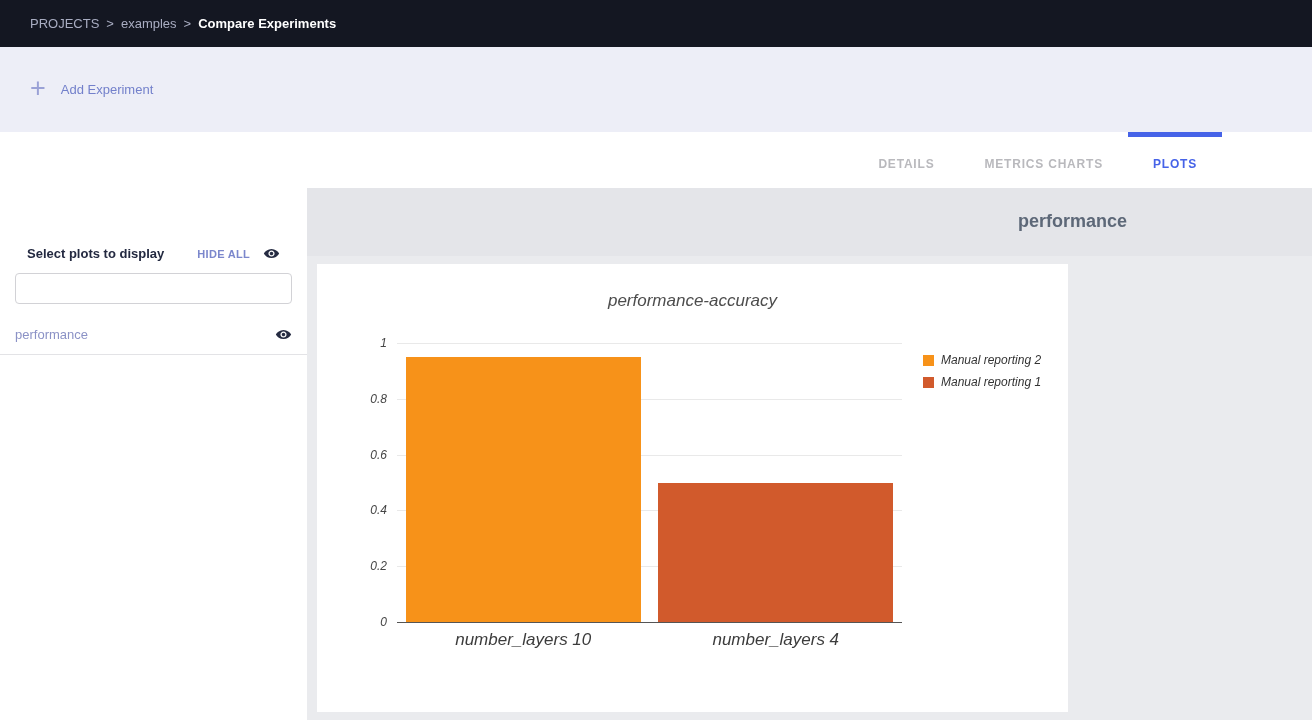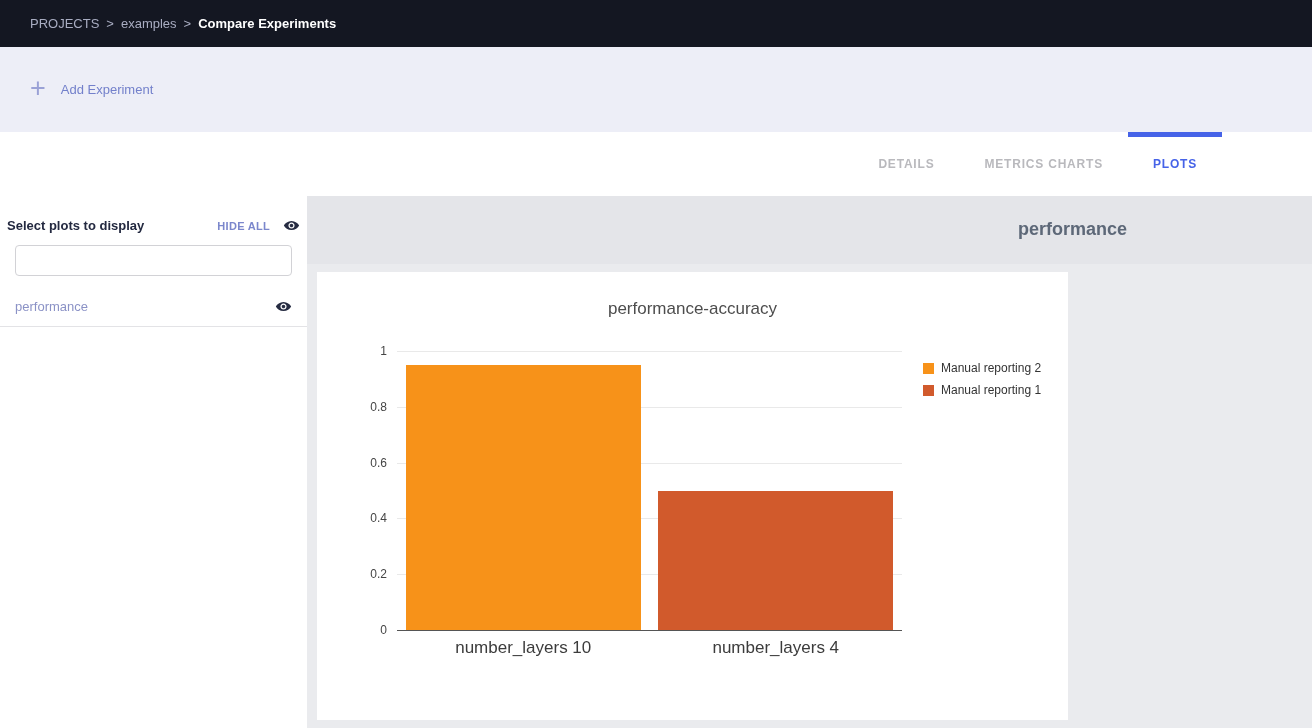--- a/index.html
+++ b/index.html
@@ -29,42 +29,43 @@
   .add-exp {
     display: flex; align-items: center; gap: 15px;
     background: none; border: none; cursor: pointer;
     font-family: inherit;
   }
   .plus { font-size: 27px; font-weight: 300; color: #9aa1d6; line-height: 1; margin-top: -2px; }
   .add-label { font-size: 13px; color: #7380cb; }
 
   
   .tabbar {
-    height: 64px; background: #ffffff;
+    height: 56px; background: #ffffff;
     display: flex; justify-content: flex-end; padding-right: 90px; padding-left: 32px;
   }
   .tab {
     position: relative; line-height: 64px; padding: 0 25px;
     font-size: 12px; font-weight: 700; letter-spacing: 0.8px;
     color: #b9b9bd; cursor: pointer; white-space: nowrap;
   }
   .tab.active { color: #4663e8; }
   .tab-indicator {
     position: absolute; top: 0; left: 0; right: 0; height: 5px;
     background: #4663e8;
   }
 
   
   .body-row { display: flex; height: 532px; }
 
   
   .sidebar { width: 307px; background: #ffffff; padding-top: 21px; flex-shrink: 0; }
   .sidebar-head {
     display: flex; align-items: center; justify-content: space-between;
-    padding: 0 7px;
+    padding: 0 27px;
+    margin-top: 36px;
   }
   .sidebar-title { font-size: 13px; font-weight: 700; color: #232940; }
   .hide-all {
     display: flex; align-items: center; gap: 13px;
     background: none; border: none; cursor: pointer; font-family: inherit;
   }
   .hide-all-label { font-size: 11px; font-weight: 600; letter-spacing: 0.3px; color: #7b87cc; }
   .eye { color: #262c42; display: block; }
   .plot-filter {
     display: block; margin: 11px 15px 0; width: 277px; height: 31px;
@@ -83,21 +84,21 @@
   .content { position: relative; flex: 1; background: #eaebee; overflow: hidden; }
   .section-strip { height: 68px; background: #e4e5e9; position: relative; }
   .section-title {
     position: absolute; left: 711px; top: 23px;
     font-size: 18px; font-weight: 700; color: #5d6878;
   }
 
   
   .chart-card {
     position: absolute; left: 10px; top: 76px;
-    width: 751px; height: 448px; background: #ffffff;
+    width: 751px; height: 448px; background: #ffffff; font-style: italic;
   }
   .chart-title {
     text-align: center; padding-top: 27px;
     font-size: 17px; font-weight: 400; color: #4d4d4d;
   }
   .plot-area {
     position: absolute; left: 80px; top: 79px;
     width: 505px; height: 280px;
     border-bottom: 1px solid #555;
   }

